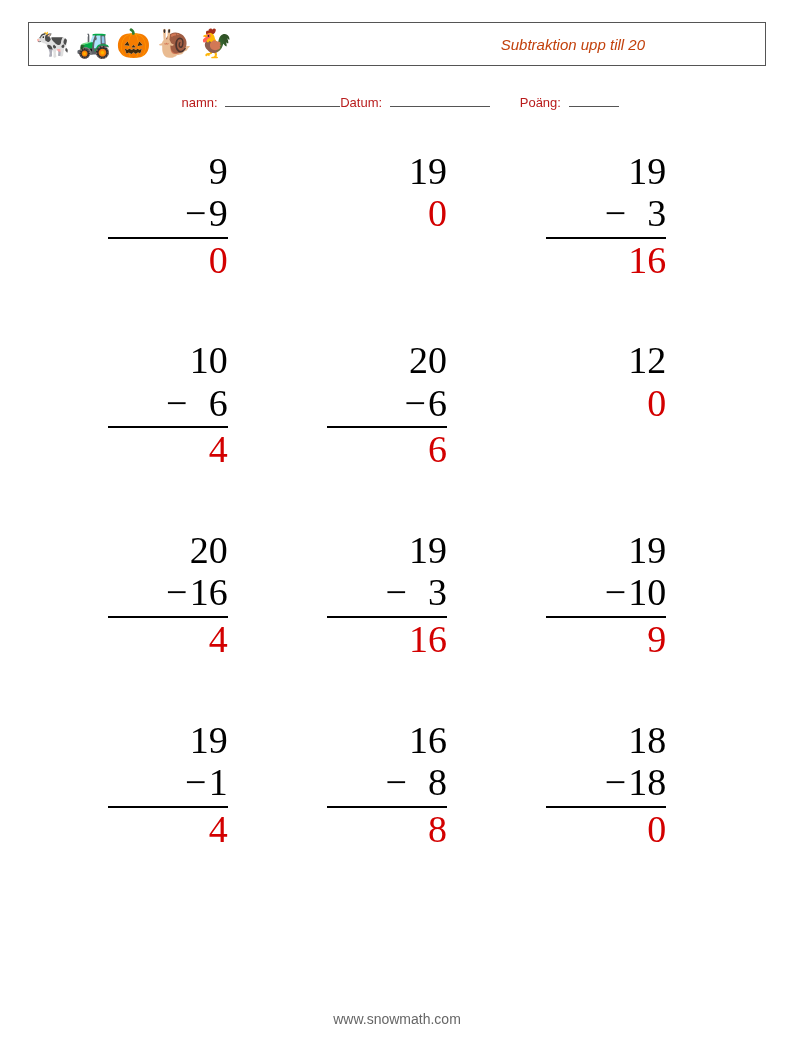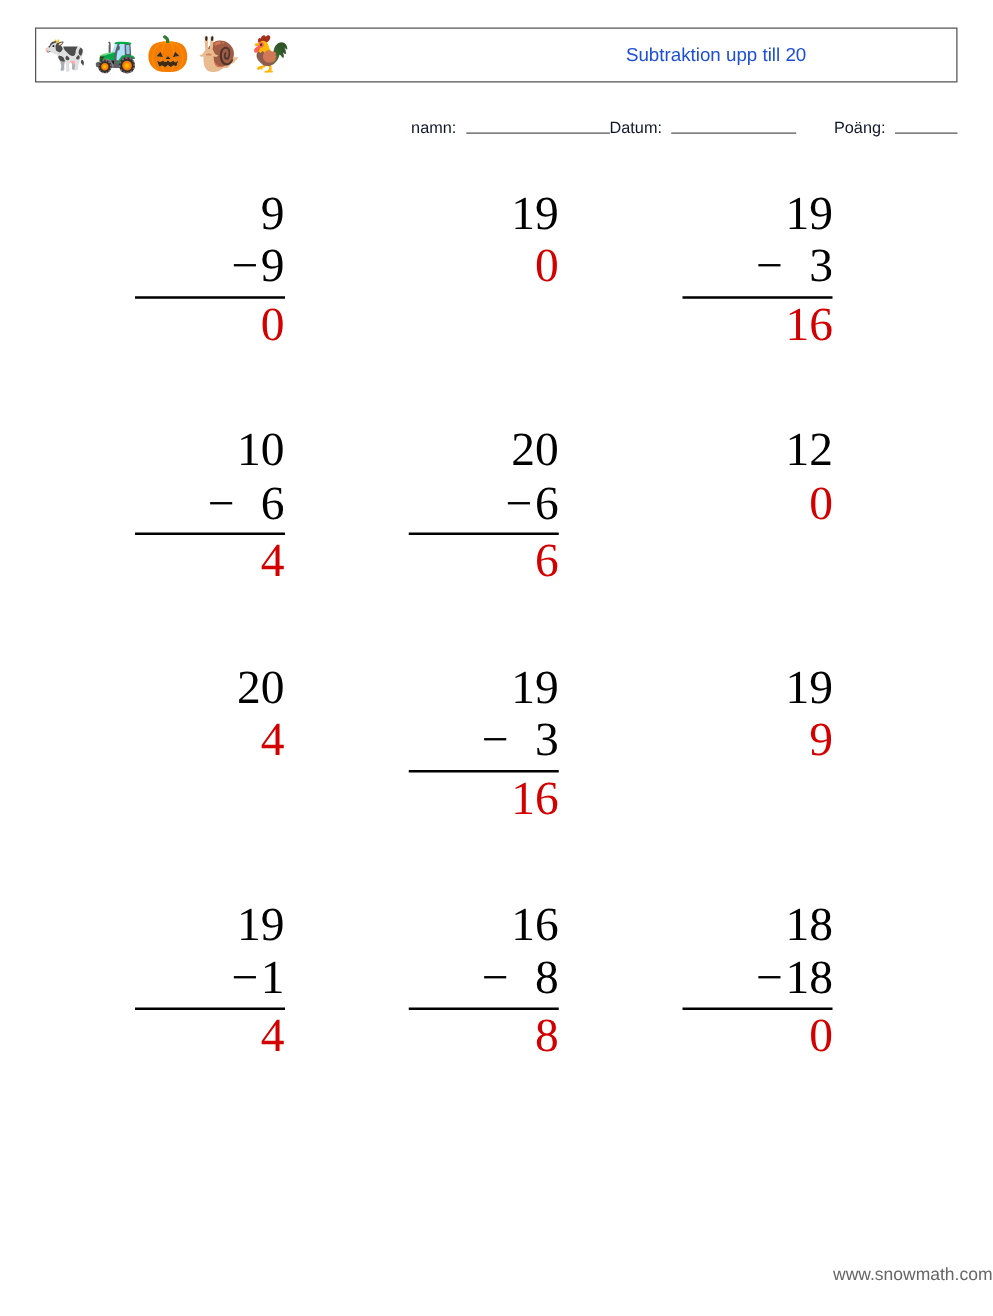--- a/index.html
+++ b/index.html
@@ -32,28 +32,29 @@
     display:flex;
     align-items:flex-end;
     gap:6px;
   }
   .icons-row span{
     font-size:28px;
     line-height:1;
   }
   .title{
     font-size:15px;
-    color:#1d4ed8;
+    color:#c2410c;
     padding-right:110px;
+    font-style:italic;
   }
   .meta-row{
     display:flex;
-    justify-content:flex-end;
+    justify-content:center;
     font-size:13px;
-    color:#0f172a;
+    color:#b91c1c;
     margin-top:26px;
   }
   .meta-left{padding-left:6px;}
   .meta-right{display:flex;gap:30px;}
   .blank{
     display:inline-block;
     border-bottom:1px solid #555;
     height:1.05em;
     vertical-align:baseline;
   }
@@ -95,21 +96,21 @@
   }
   .answer{
     color:#d30000;
     white-space:pre;
   }
   .footer{
     position:absolute;
     bottom:26px;
     left:0;
     width:100%;
-    text-align:right;
+    text-align:center;
     font-size:14px;
     color:#666;
     margin-top:24px;
   }
 </style>
 </head>
 <body>
 
 <div class="page">
 
@@ -178,33 +179,35 @@
       </div>
     <div class="problem">
         <div class="pbox">
       <div class="line1">12</div>
       <div class="answer">0</div>
     </div>
       </div>
     <div class="problem">
         <div class="pbox">
       <div class="line1">20</div>
+      <div class="line2"><span class="minus">−</span><span>16</span></div>
       <div class="answer">4</div>
     </div>
       </div>
     <div class="problem">
         <div class="pbox">
       <div class="line1">19</div>
       <div class="line2"><span class="minus">−</span><span> 3</span></div>
       <div class="answer">16</div>
     </div>
       </div>
     <div class="problem">
         <div class="pbox">
       <div class="line1">19</div>
+      <div class="line2"><span class="minus">−</span><span>10</span></div>
       <div class="answer">9</div>
     </div>
       </div>
     <div class="problem">
         <div class="pbox">
       <div class="line1">19</div>
       <div class="line2"><span class="minus">−</span><span>1</span></div>
       <div class="answer">4</div>
     </div>
       </div>

